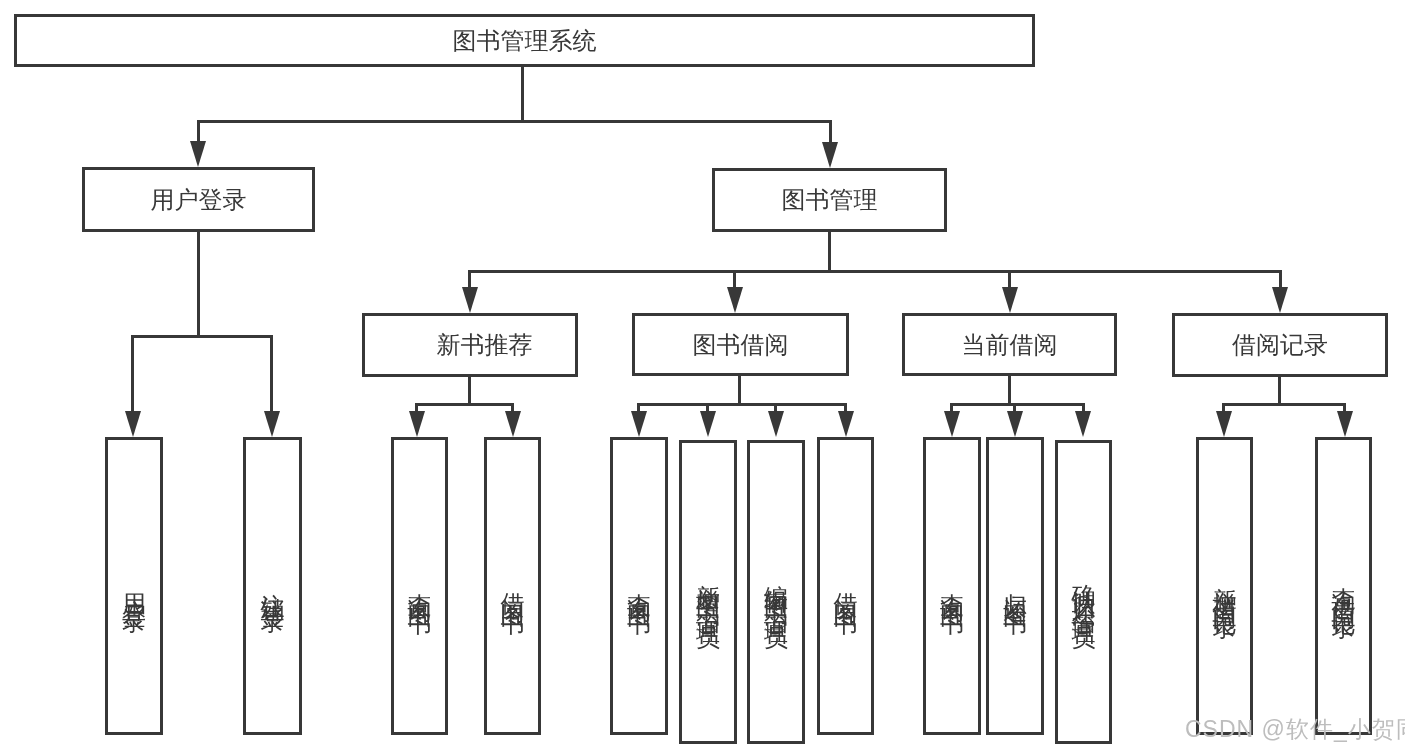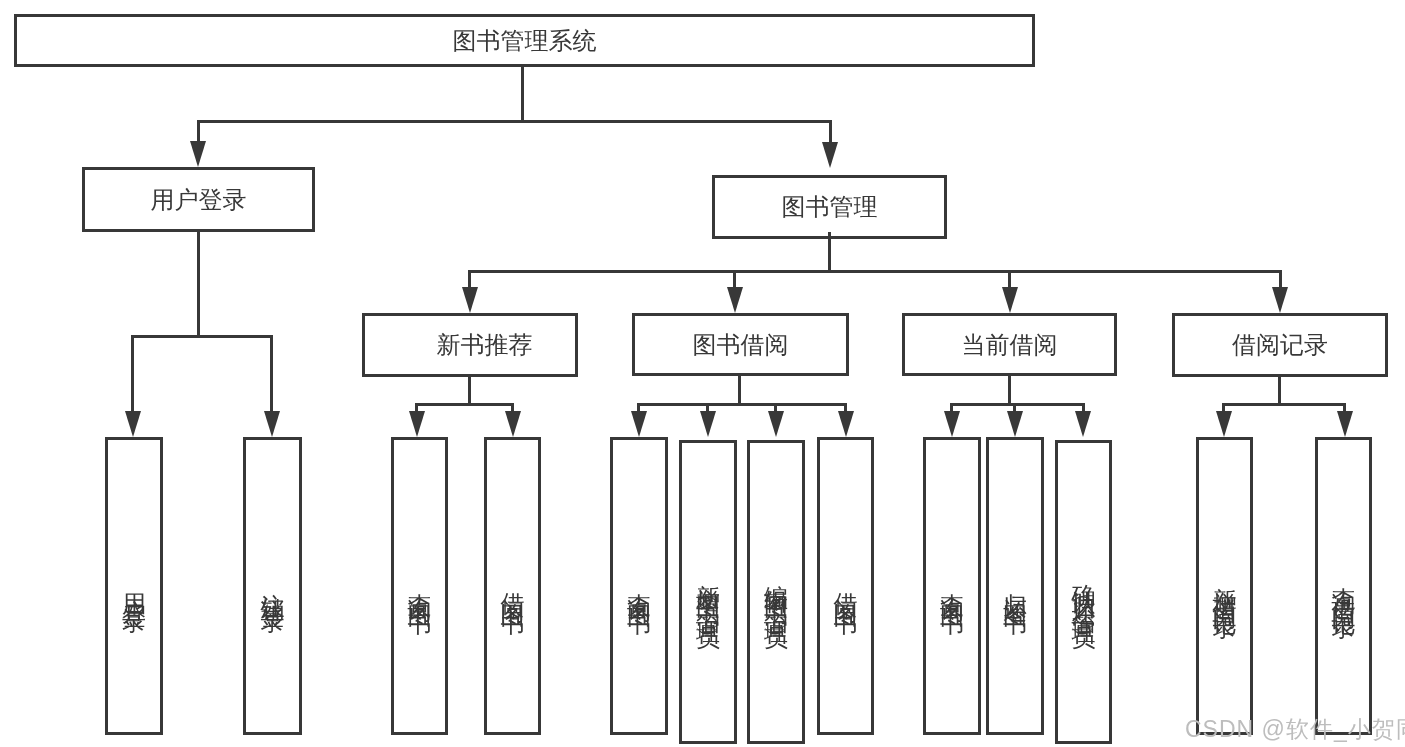--- a/index.html
+++ b/index.html
@@ -63,21 +63,21 @@
   <div class="box" style="left:14px; top:14px; width:1021px; height:53px;">图书管理系统</div>
 
   <div class="line" style="left:521px; top:67px; width:3px; height:53px;"></div>
   <div class="line" style="left:197px; top:120px; width:635px; height:3px;"></div>
   <div class="line" style="left:197px; top:120px; width:3px; height:21px;"></div>
   <div class="line" style="left:829px; top:120px; width:3px; height:22px;"></div>
   <div class="arrow" style="left:190px; top:141px;"></div>
   <div class="arrow" style="left:822px; top:142px;"></div>
 
   <div class="box" style="left:82px;  top:167px; width:233px; height:65px;">用户登录</div>
-  <div class="box" style="left:712px; top:168px; width:235px; height:64px;margin-top:7px;">图书管理</div>
+  <div class="box" style="left:712px; top:168px; width:235px; height:64px;">图书管理</div>
 
   <div class="line" style="left:197px; top:232px; width:3px; height:103px;"></div>
   <div class="line" style="left:131px; top:335px; width:142px; height:3px;"></div>
   <div class="line" style="left:131px; top:335px; width:3px; height:76px;"></div>
   <div class="line" style="left:270px; top:335px; width:3px; height:76px;"></div>
   <div class="arrow" style="left:125px; top:411px;"></div>
   <div class="arrow" style="left:264px; top:411px;"></div>
 
   <div class="line" style="left:828px; top:232px; width:3px; height:38px;"></div>
   <div class="line" style="left:468px; top:270px; width:814px; height:3px;"></div>

